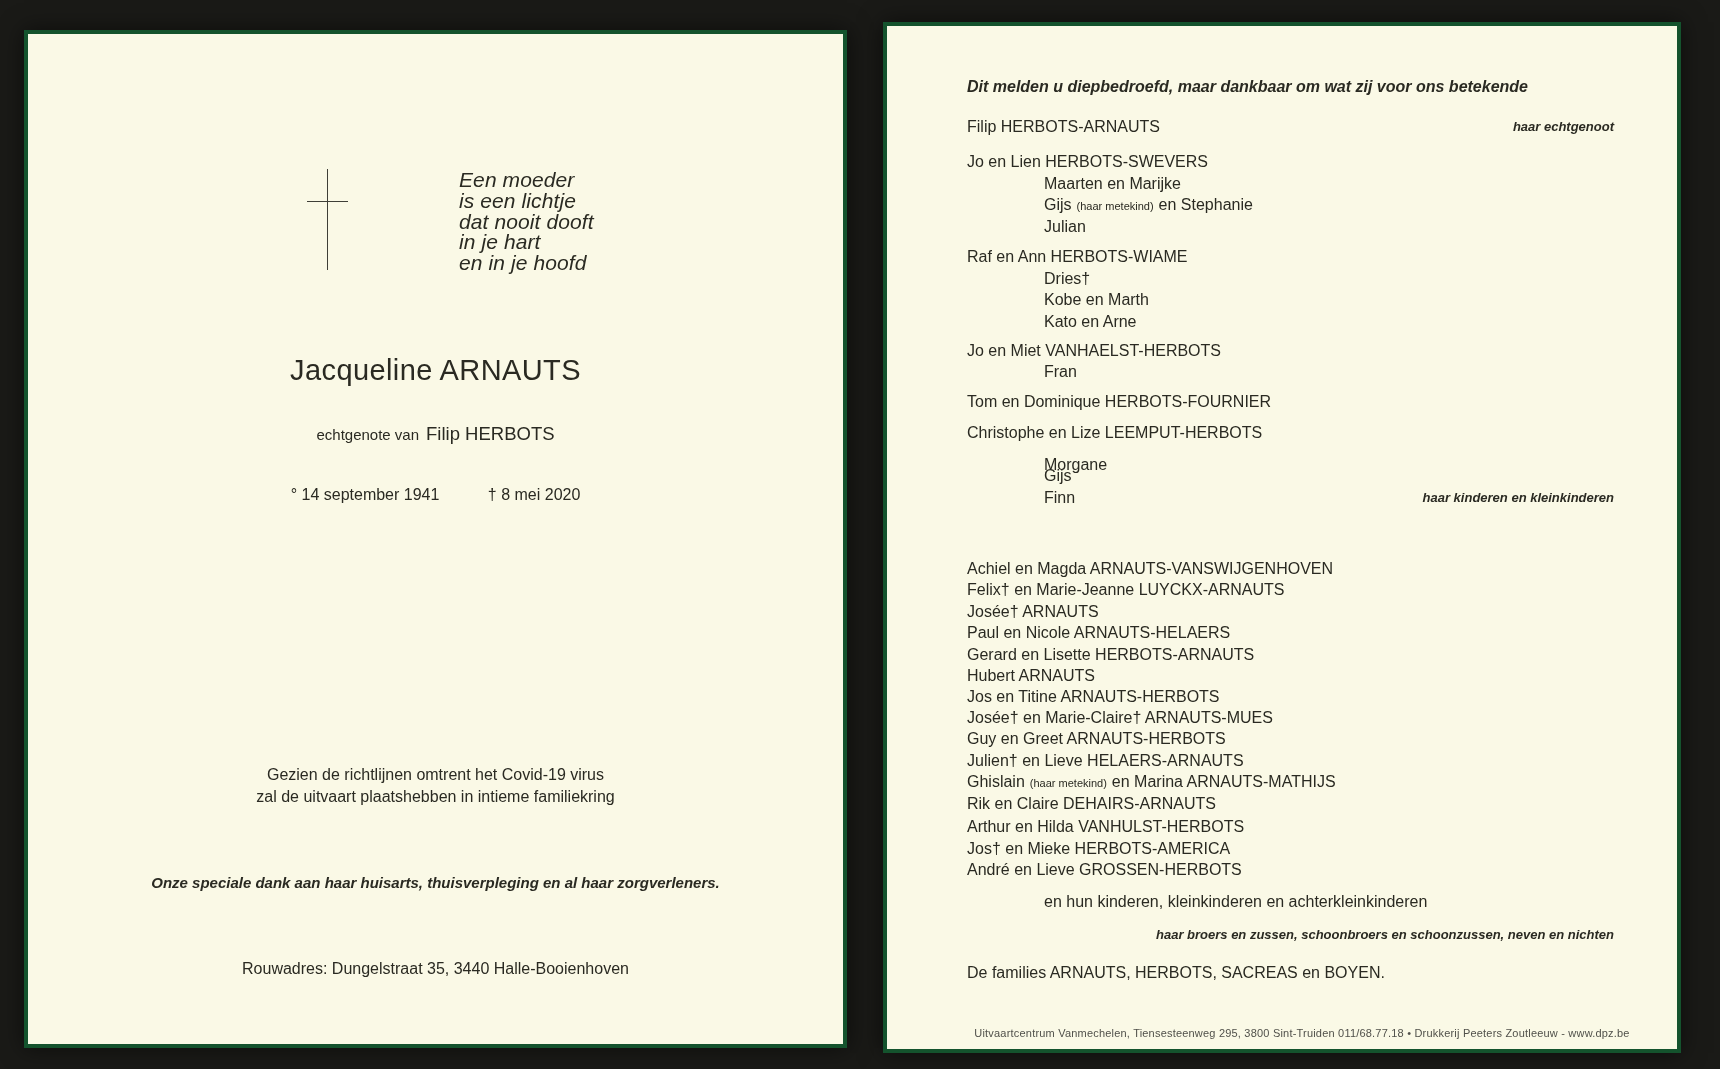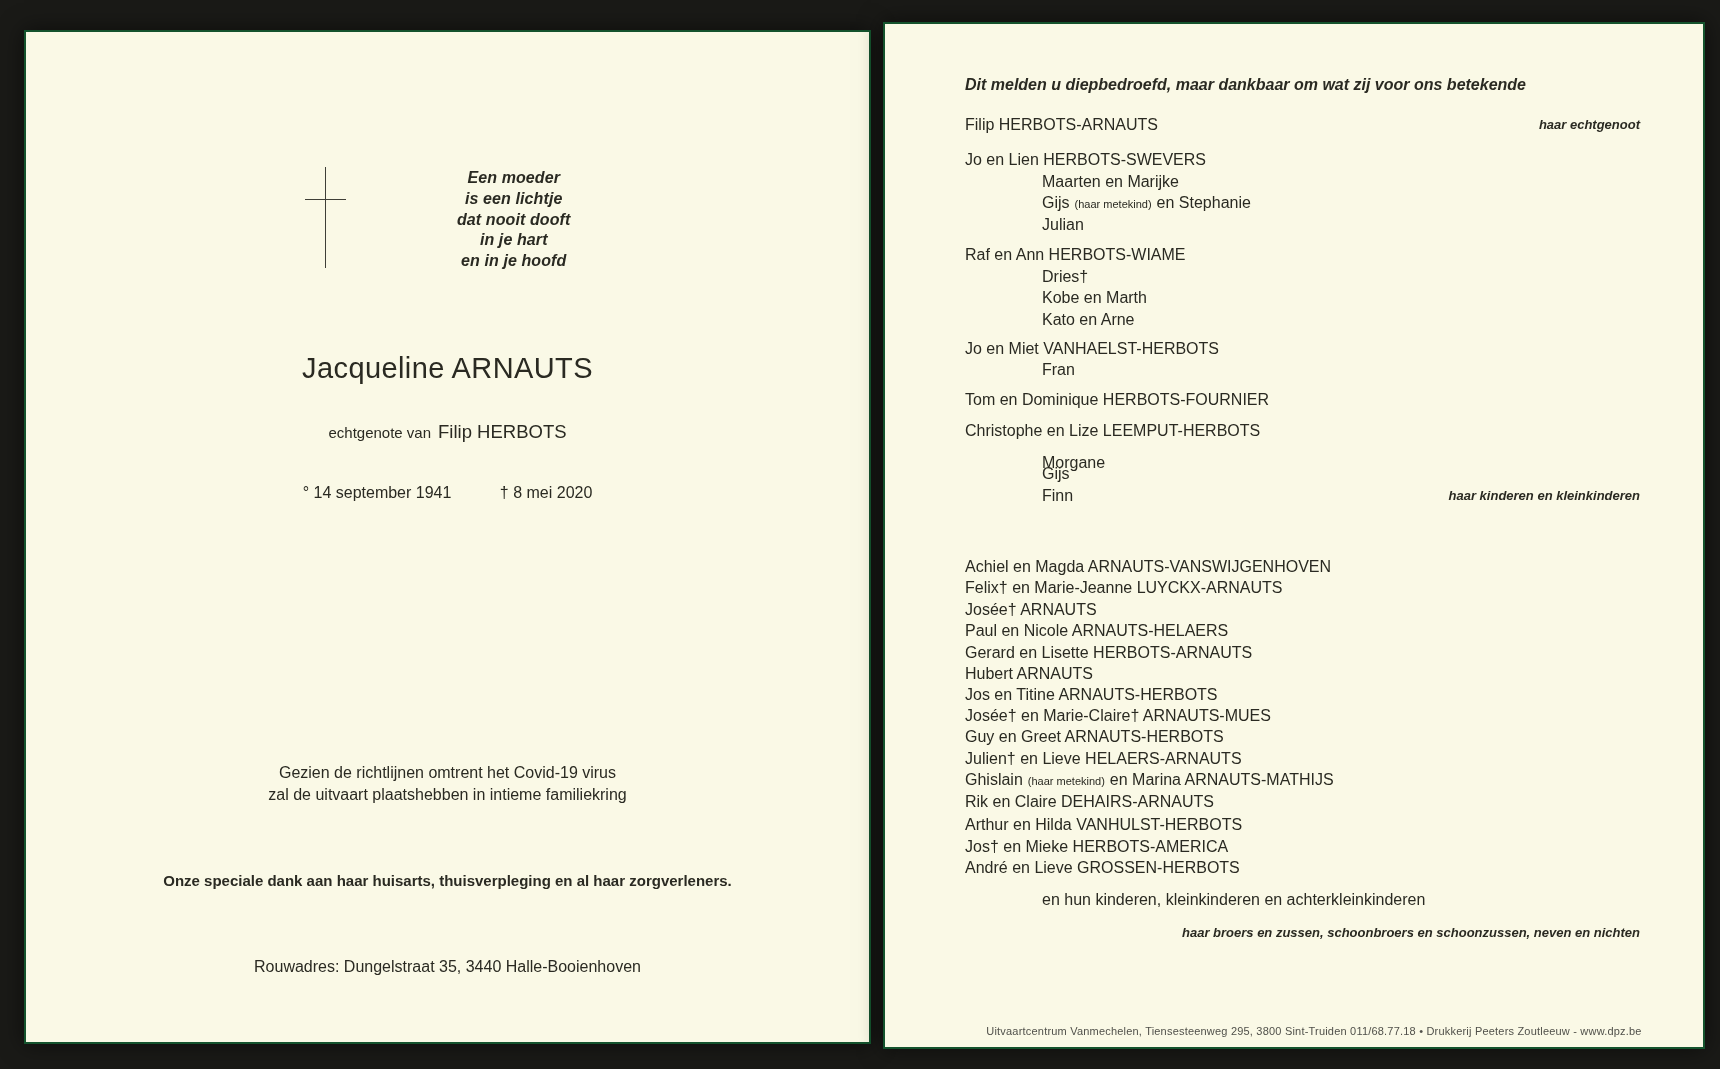--- a/index.html
+++ b/index.html
@@ -1,34 +1,34 @@
 <!DOCTYPE html>
 <html><head>
 <meta charset="utf-8">
 <style>
   html,body{margin:0;padding:0;background:#101010;}
   .scene{position:relative;width:1720px;height:1069px;background:#1a1a17;overflow:hidden;
          font-family:"Liberation Sans",sans-serif;color:#2a2a22;}
-  .page{position:absolute;background:#faf9e6;border:2px solid #14532d;box-shadow:0 0 22px rgba(0,0,0,.55);padding-left:28px;}
+  .page{position:absolute;background:#faf9e6;border:4px solid #14532d;box-shadow:0 0 22px rgba(0,0,0,.55);}
   .page-left{left:24px;top:30px;width:815px;height:1010px;}
   .page-right{left:883px;top:22px;width:790px;height:1023px;}
 
   
   .cross-v{position:absolute;left:299px;top:135px;width:1px;height:101px;background:#3f3f37;}
   .cross-h{position:absolute;left:279px;top:167px;width:41px;height:1px;background:#3f3f37;}
-  .poem{position:absolute;left:431px;top:136px;font-size:16px;line-height:20.8px;
-        font-style:italic;font-weight:700;letter-spacing:.1px;text-align:center;}
+  .poem{position:absolute;left:431px;top:136px;font-size:21px;line-height:20.8px;
+        font-style:italic;font-weight:400;letter-spacing:.1px;}
   .center{position:absolute;left:0;width:100%;text-align:center;}
   .name{top:320px;font-size:29px;letter-spacing:.4px;}
   .spouse{top:389px;font-size:15px;}
   .spouse .big{font-size:18.5px;margin-left:7px;}
   .dates{top:452px;font-size:16px;}
   .dates span + span{margin-left:44px;}
   .covid{top:730px;font-size:16px;line-height:22px;}
-  .thanks{top:840px;font-size:15px;font-weight:700;text-align:center;}
+  .thanks{top:840px;font-size:15px;font-style:italic;font-weight:700;text-align:center;}
   .address{top:926px;font-size:16px;}
 
   
   .ln{position:absolute;left:80px;font-size:16px;line-height:21px;white-space:nowrap;}
   .ind{left:157px;}
   .rel{position:absolute;right:63px;font-size:13px;font-style:italic;font-weight:700;white-space:nowrap;}
   .intro{font-style:italic;font-weight:700;font-size:16px;}
   .note{font-size:11px;margin:0 5px;}
   .footer{position:absolute;left:60px;right:20px;top:1001px;text-align:center;
           font-size:11px;color:#50504a;letter-spacing:.2px;white-space:nowrap;}
@@ -115,17 +115,18 @@
     <div class="ln" style="top:767px">Rik en Claire DEHAIRS-ARNAUTS</div>
 
     <div class="ln" style="top:790px">Arthur en Hilda VANHULST-HERBOTS</div>
     <div class="ln" style="top:812px">Jos† en Mieke HERBOTS-AMERICA</div>
     <div class="ln" style="top:833px">André en Lieve GROSSEN-HERBOTS</div>
 
     <div class="ln ind" style="top:865px">en hun kinderen, kleinkinderen en achterkleinkinderen</div>
 
     <div class="rel" style="top:901px">haar broers en zussen, schoonbroers en schoonzussen, neven en nichten</div>
 
+    <div class="ln" style="top:936px">De families ARNAUTS, HERBOTS, SACREAS en BOYEN.</div>
 
     <div class="footer">Uitvaartcentrum Vanmechelen, Tiensesteenweg 295, 3800 Sint-Truiden 011/68.77.18   •   Drukkerij Peeters Zoutleeuw - www.dpz.be</div>
   </section>
 
 </div>
 
 </body></html>

